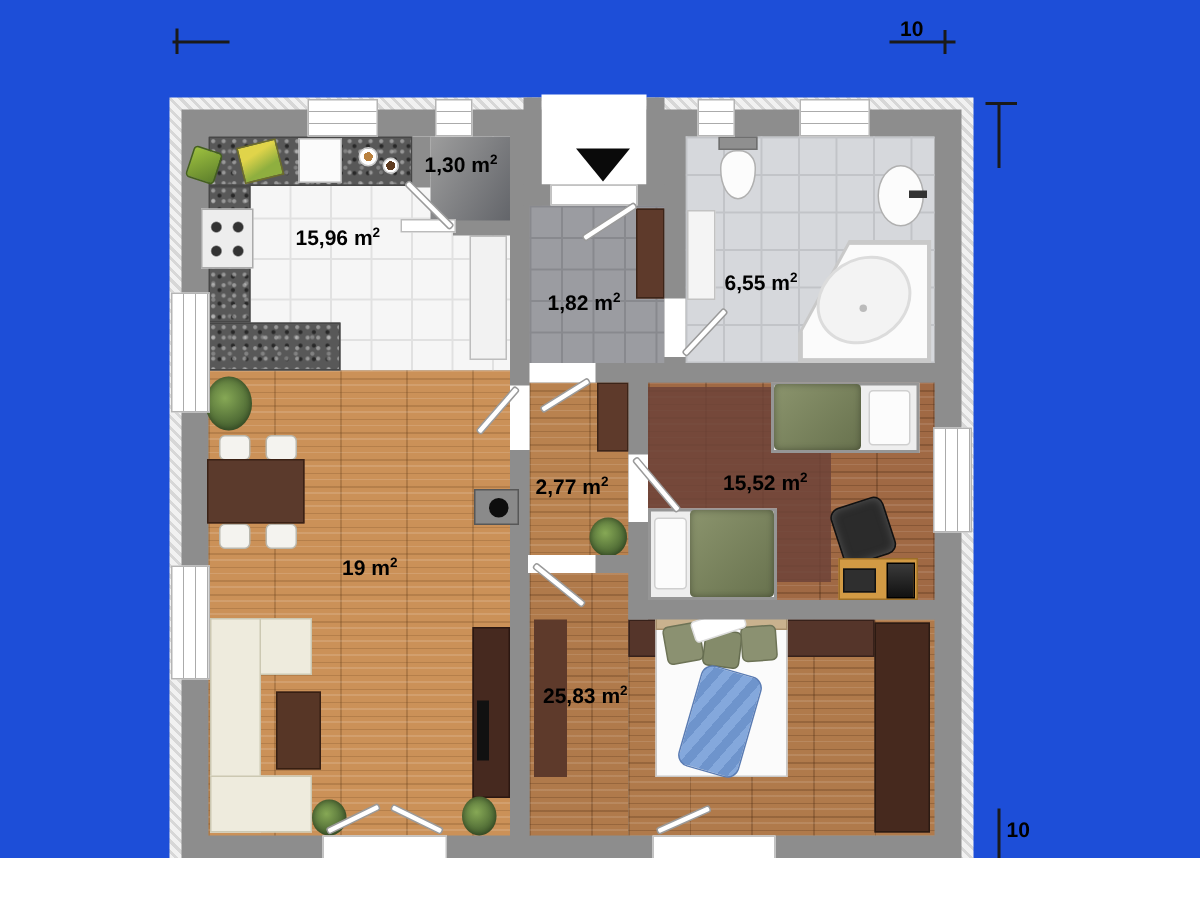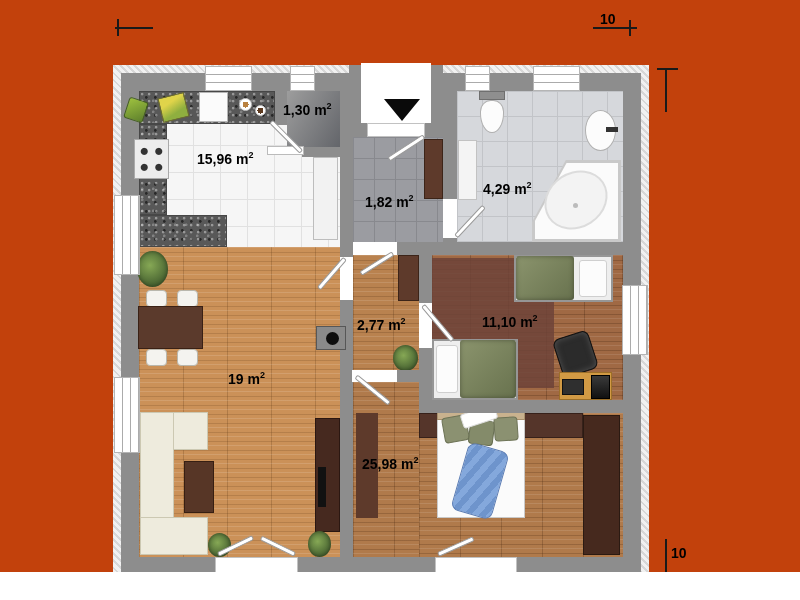--- a/index.html
+++ b/index.html
@@ -1,16 +1,16 @@
 <!DOCTYPE html>
 <html><head>
 <meta charset="utf-8">
 <style>
   html,body{margin:0;padding:0;background:#fff;font-family:"Liberation Sans",sans-serif;}
-  #plan{position:relative;width:800px;height:572px;background:#c2410c;overflow:hidden;}
+  #plan{position:relative;width:800px;height:572px;background:#1d4ed8;overflow:hidden;}
   .a{position:absolute;box-sizing:border-box;}
   .wall{background:#8d8d8d;}
   .hatch{background:repeating-linear-gradient(45deg,#d7d7d7 0 2px,#f1f1f1 2px 5px);}
   .granite{background-color:#585858;background-image:radial-gradient(circle at 30% 30%,rgba(255,255,255,.38) 1px,transparent 1.7px),radial-gradient(circle at 70% 60%,rgba(0,0,0,.55) 1px,transparent 1.7px),radial-gradient(circle at 20% 80%,rgba(255,255,255,.25) 1px,transparent 1.7px);background-size:7px 7px,9px 9px,11px 11px;border:1px solid #474747;}
   .tileK{background-color:#f6f6f6;background-image:linear-gradient(#e1e1e1 1px,transparent 1px),linear-gradient(90deg,#e1e1e1 1px,transparent 1px);background-size:27px 27px;}
   .tileH{background-color:#9b9ca1;background-image:linear-gradient(#88898e 1px,transparent 1px),linear-gradient(90deg,#88898e 1px,transparent 1px);background-size:21px 21px;}
   .tileB{background-color:#d6d8dc;background-image:linear-gradient(#c2c4c8 1px,transparent 1px),linear-gradient(90deg,#c2c4c8 1px,transparent 1px);background-size:25px 25px;}
   .woodL{background-color:#cb9158;background-image:repeating-linear-gradient(180deg,rgba(255,255,255,.13) 0 1px,transparent 1px 5px,rgba(92,55,20,.20) 5px 6px,transparent 6px 9px),repeating-linear-gradient(90deg,rgba(92,55,20,.25) 0 1px,transparent 1px 44px);}
   .woodM{background-color:#b9824f;background-image:repeating-linear-gradient(180deg,rgba(255,255,255,.12) 0 1px,transparent 1px 5px,rgba(80,46,16,.22) 5px 6px,transparent 6px 9px),repeating-linear-gradient(90deg,rgba(80,46,16,.25) 0 1px,transparent 1px 40px);}
   .woodD{background-color:#a06944;background-image:repeating-linear-gradient(180deg,rgba(255,255,255,.10) 0 1px,transparent 1px 5px,rgba(60,32,12,.25) 5px 6px,transparent 6px 9px),repeating-linear-gradient(90deg,rgba(60,32,12,.28) 0 1px,transparent 1px 38px);}
@@ -169,19 +169,19 @@
   <div class="a dimlbl" style="left:600px;top:11px;">10</div>
   <div class="a dim" style="left:665px;top:69px;width:2px;height:43px;"></div>
   <div class="a dim" style="left:657px;top:68px;width:21px;height:2px;"></div>
   <div class="a dim" style="left:665px;top:539px;width:2px;height:40px;"></div>
   <div class="a dim" style="left:652px;top:577px;width:33px;height:2px;"></div>
   <div class="a dimlbl" style="left:671px;top:545px;">10</div>
 
   <div class="a lbl" style="left:197px;top:150px;"><span>15,96 m</span><sup>2</sup></div>
   <div class="a lbl" style="left:283px;top:101px;"><span>1,30 m</span><sup>2</sup></div>
   <div class="a lbl" style="left:365px;top:193px;"><span>1,82 m</span><sup>2</sup></div>
-  <div class="a lbl" style="left:483px;top:180px;"><span>4,29 m</span><sup>2</sup></div>
+  <div class="a lbl" style="left:483px;top:180px;"><span>6,55 m</span><sup>2</sup></div>
   <div class="a lbl" style="left:228px;top:370px;"><span>19 m</span><sup>2</sup></div>
   <div class="a lbl" style="left:357px;top:316px;"><span>2,77 m</span><sup>2</sup></div>
-  <div class="a lbl" style="left:482px;top:313px;"><span>11,10 m</span><sup>2</sup></div>
-  <div class="a lbl" style="left:362px;top:455px;"><span>25,98 m</span><sup>2</sup></div>
+  <div class="a lbl" style="left:482px;top:313px;"><span>15,52 m</span><sup>2</sup></div>
+  <div class="a lbl" style="left:362px;top:455px;"><span>25,83 m</span><sup>2</sup></div>
 
 </div>
 
 </body></html>

